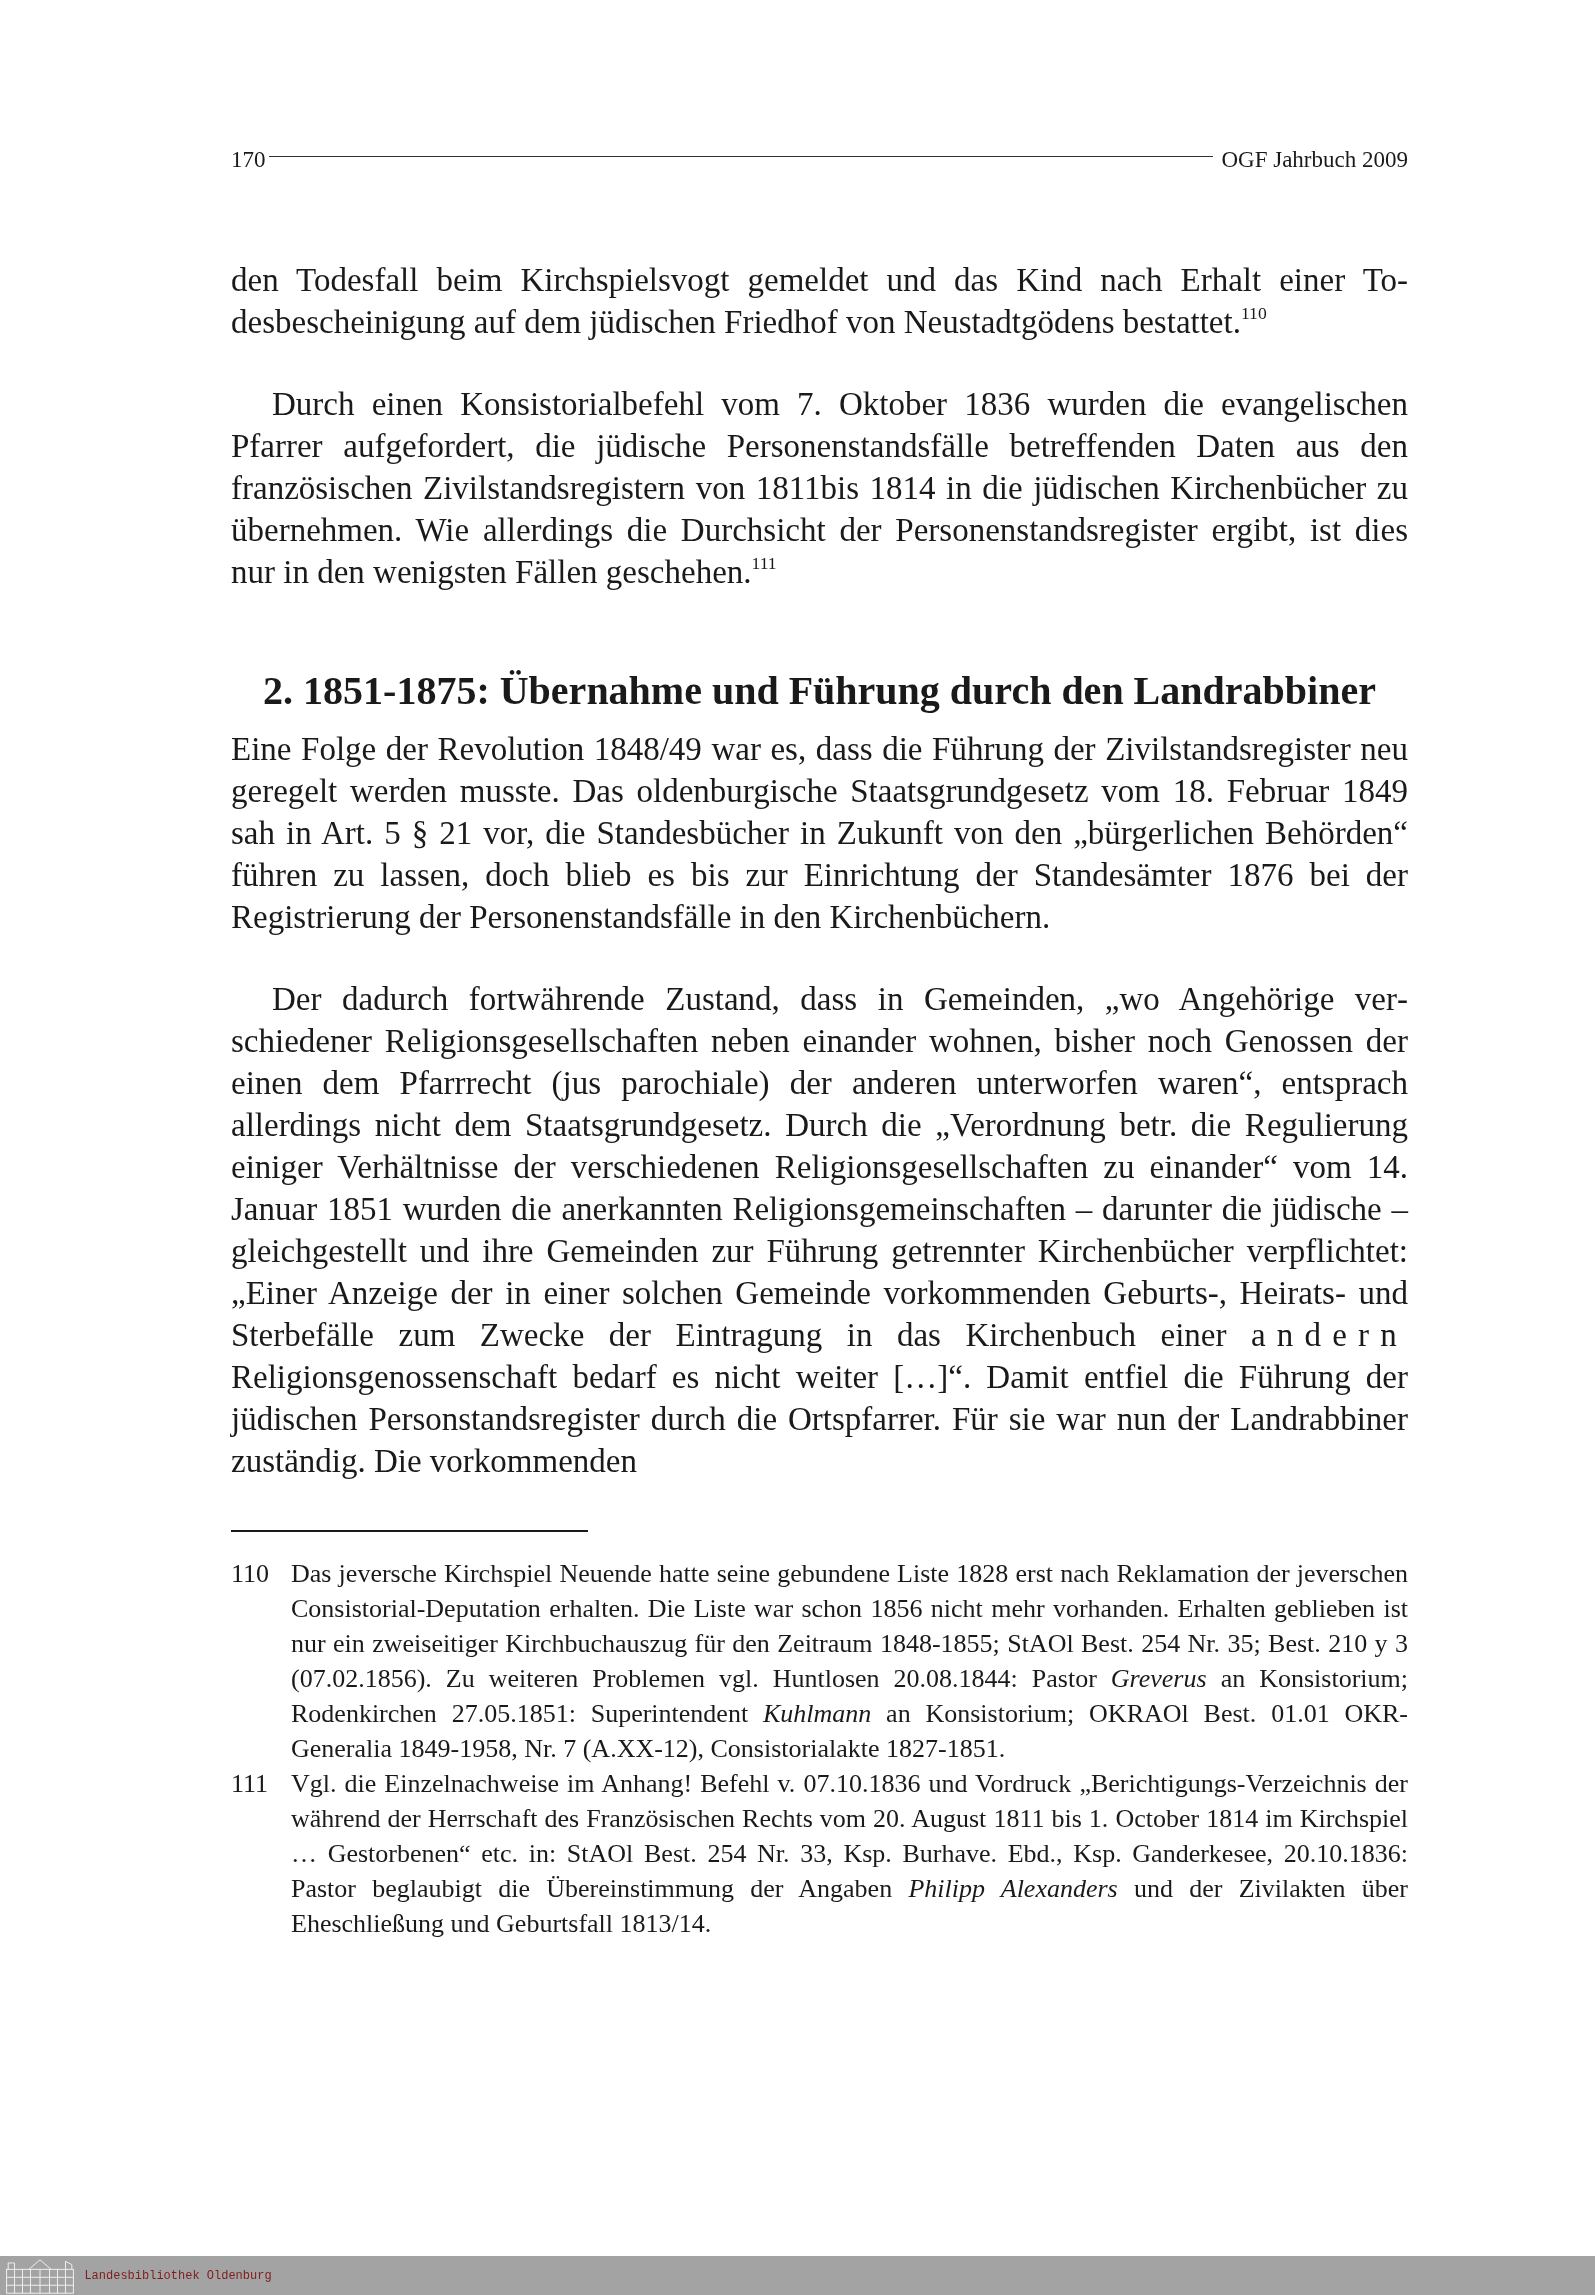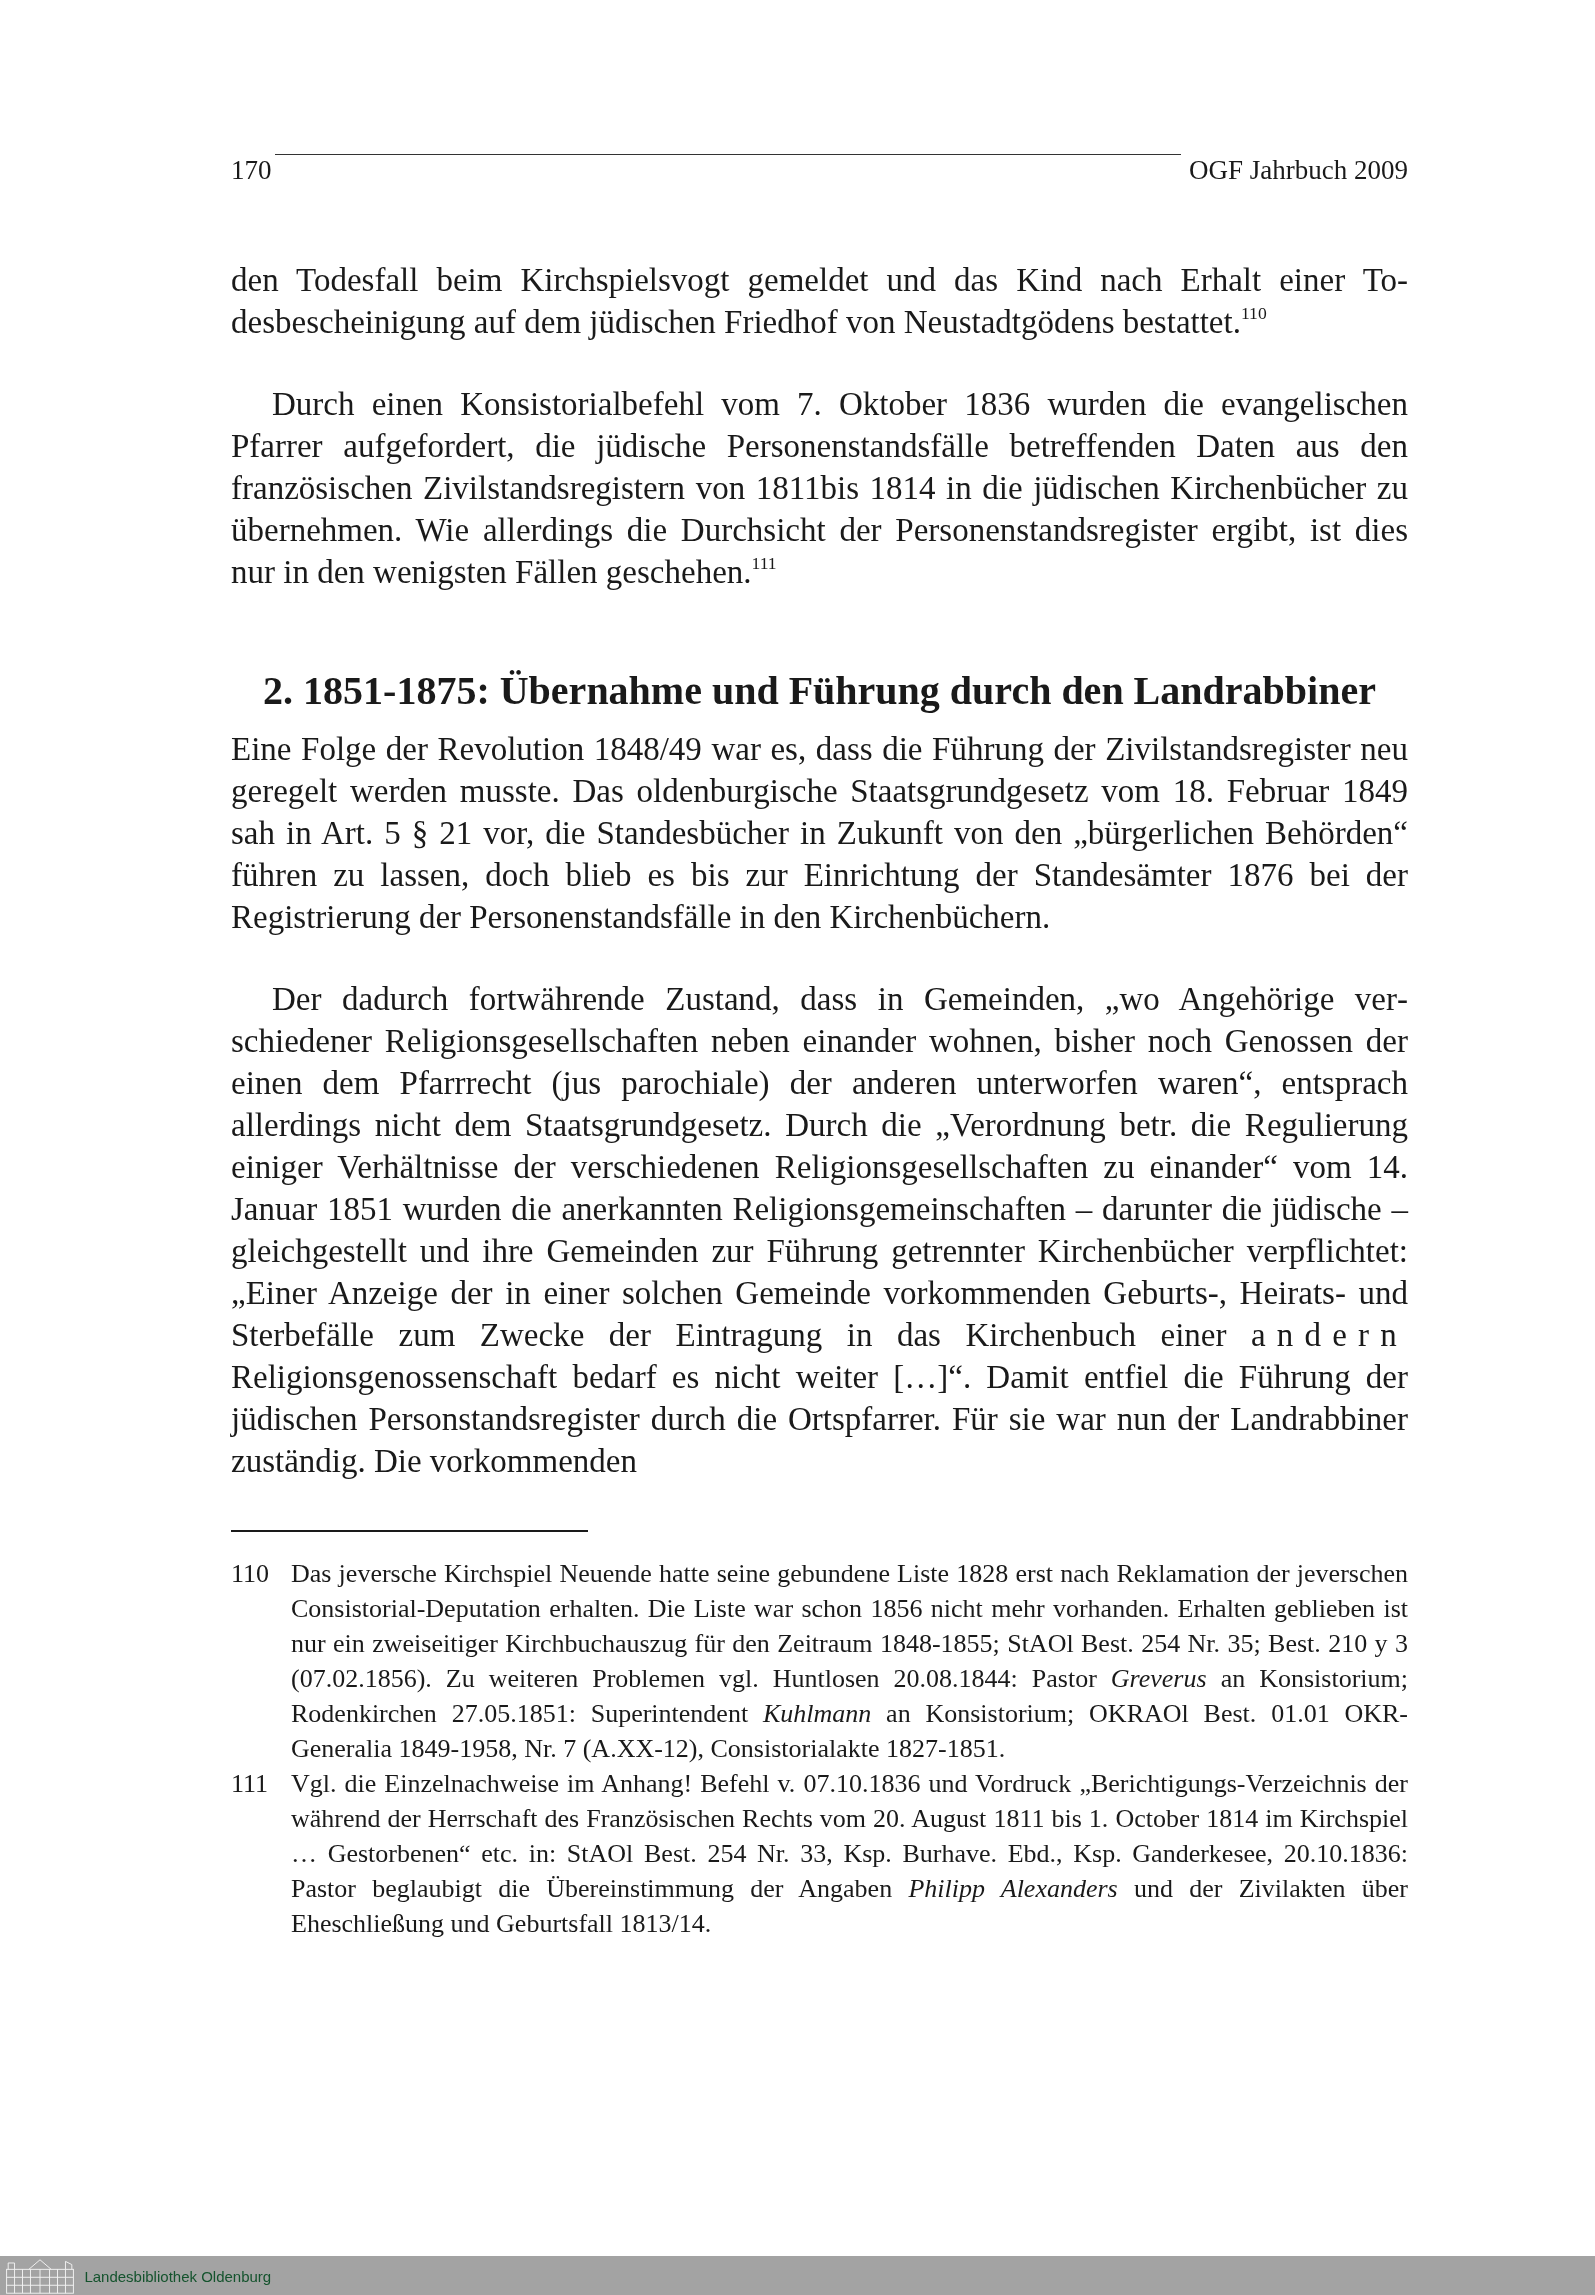--- a/index.html
+++ b/index.html
@@ -16,27 +16,27 @@
       color: #1a1a1a;
     }
     .page {
       position: absolute;
       left: 231px;
       top: 0;
       width: 1177px;
     }
     .running-head {
       position: absolute;
-      top: 154px;
+      top: 140px;
       left: 0;
       width: 1177px;
       height: 40px;
       display: flex;
-      align-items: flex-start;
-      font-size: 27px;
+      align-items: center;
+      font-size: 23px;
       line-height: 32px;
     }
     .running-head .page-num { flex: 0 0 auto; }
     .running-head .rule {
       flex: 1 1 auto;
       border-bottom: 1.6px solid #333;
       margin: 0 8px 6.4px 3.2px;
       height: 0;
     }
     .running-head .journal { flex: 0 0 auto; }
@@ -108,24 +108,24 @@
       background: #a3a3a3;
       display: flex;
       align-items: center;
     }
     .bottom-bar .logo {
       margin-left: 4.8px;
       width: 70px;
       height: 37px;
     }
     .bottom-bar .lib-name {
-      color: #14532d;
-      font-size: 15px;
+      color: #7f1d1d;
+      font-size: 12px;
       margin-left: 9.6px;
-      font-family: Liberation Sans, sans-serif;
+      font-family: Liberation Mono, monospace;
     }
   </style>
 </head>
 <body>
 
 <div class="page">
 
   <div class="running-head">
     <span class="page-num">170</span>
     <span class="rule"></span>

